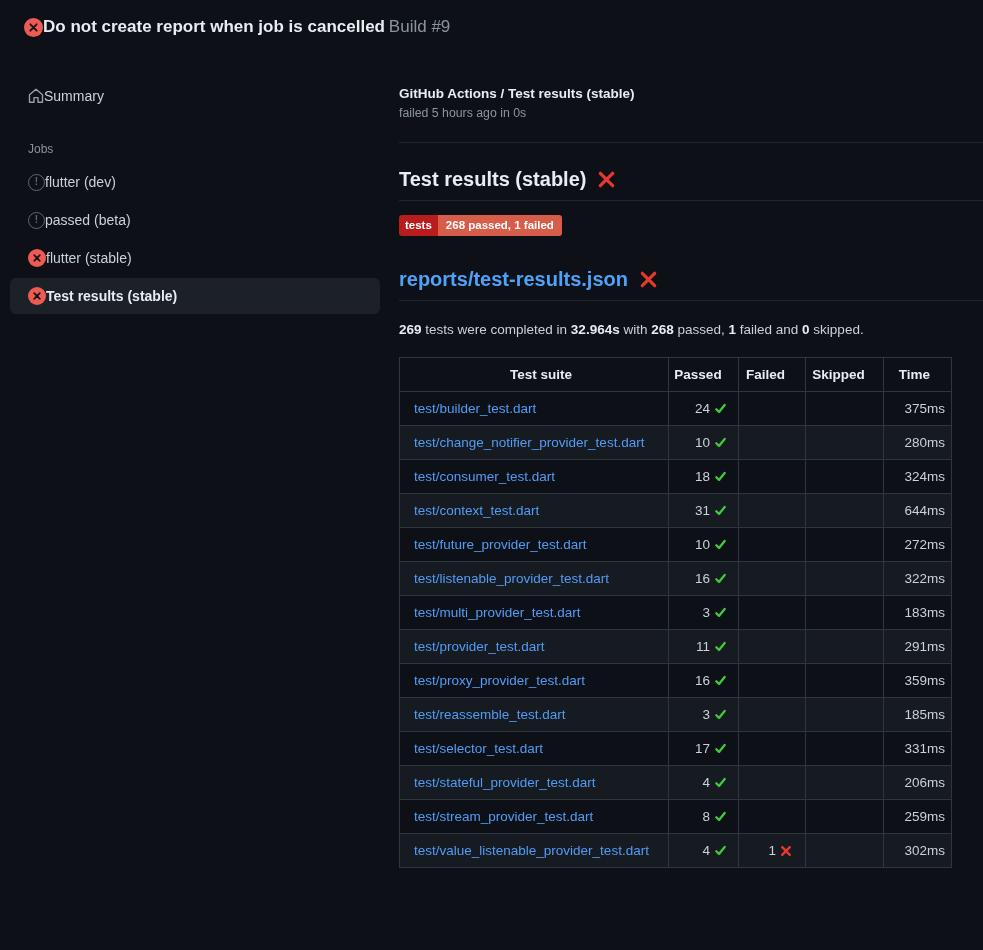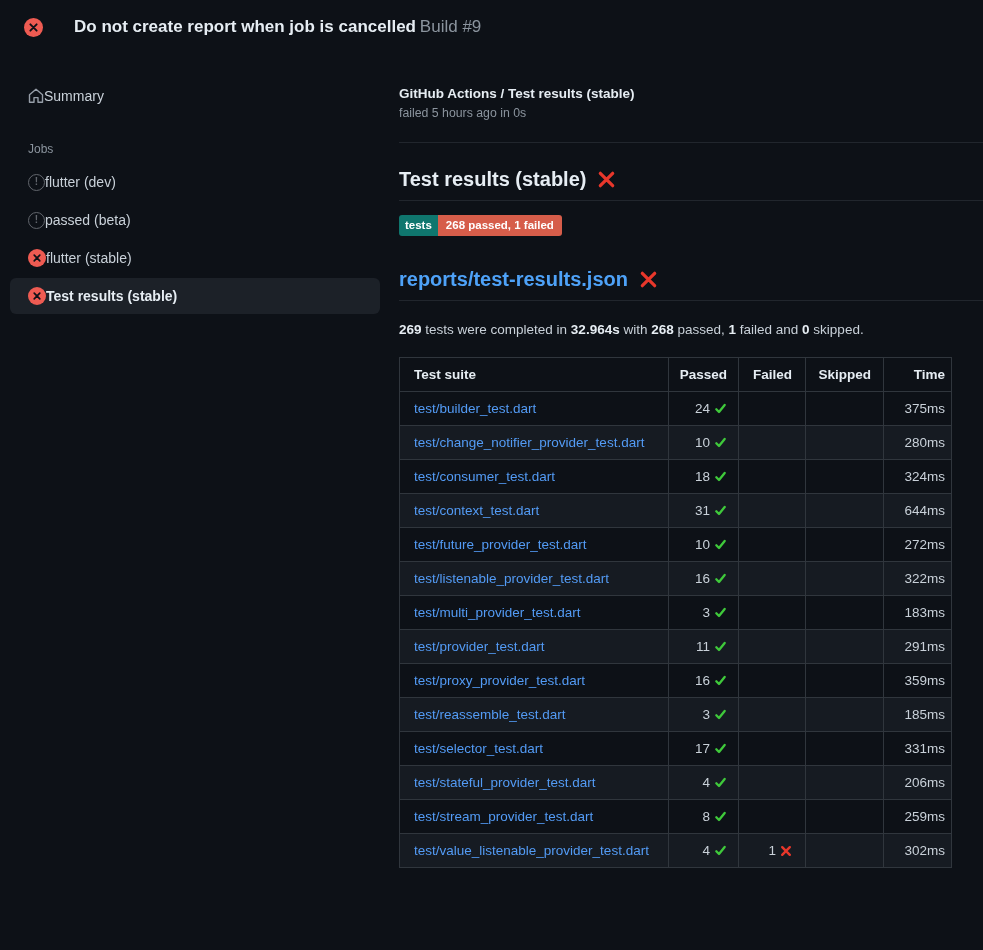--- a/index.html
+++ b/index.html
@@ -10,21 +10,21 @@
     font-family: "Liberation Sans", sans-serif;
     font-size: 14px;
     overflow: hidden;
   }
   
   .top-header {
     height: 54px;
     display: flex;
     align-items: center;
     padding: 0 24px;
-    gap: 31px;
+    gap: 0;
   }
   .run-title { font-size: 17px; font-weight: bold; color: #e6edf3; white-space: nowrap; }
   .run-build { font-size: 17px; font-weight: normal; color: #8b949e; }
 
   
   .ic-failed {
     width: 19px; height: 19px; flex: none;
     border-radius: 50%;
     background: #ee5b52;
     display: inline-flex; align-items: center; justify-content: center;
@@ -75,41 +75,41 @@
   .section-heading .h-text { font-size: 20px; font-weight: bold; color: #e6edf3; }
   .report-heading  { margin-top: 32px; }
   .report-heading .h-text { font-size: 20px; font-weight: bold; color: #4ea2f8; cursor: pointer; }
   .h-row svg { display: block; }
 
   
   .badge {
     display: inline-flex; margin-top: 14px;
     font-size: 11.5px; font-weight: 600; color: #ffffff; line-height: 1;
   }
-  .badge-label { background: #0f766e; padding: 5px 6px 0; border-radius: 3px 0 0 3px; }
+  .badge-label { background: #b91c1c; padding: 5px 6px 0; border-radius: 3px 0 0 3px; }
   .badge-value { background: #d65d4a; padding: 5px 8px 4px; border-radius: 0 3px 3px 0; }
 
   .summary-sentence { margin-top: 21px; font-size: 13.5px; color: #c9d1d9; }
   .summary-sentence b { color: #e6edf3; }
 
   
   table.results {
     margin-top: 20px;
     border-collapse: collapse;
     width: 552px;
     font-size: 13.5px;
     table-layout: fixed;
   }
   .results th, .results td {
     border: 1px solid #30363d;
     height: 34px;
     vertical-align: middle;
     white-space: nowrap;
   }
-  .results thead th { font-weight: bold; color: #e6edf3; }
+  .results thead th { font-weight: bold; color: #e6edf3; text-align: center; }
   .results tbody tr:nth-child(even) { background: #161b22; }
   .c-suite { width: 269px; text-align: left; padding-left: 14px; }
   .c-pass  { width: 70px;  text-align: right; padding-right: 11px; }
   .c-fail  { width: 67px;  text-align: right; padding-right: 13px; }
   .c-skip  { width: 78px;  text-align: right; padding-right: 12px; }
   .c-time  { width: 68px;  text-align: right; padding-right: 6px; }
   .suite-link { color: #539bf5; text-decoration: none; cursor: pointer; }
   .num { color: #c9d1d9; }
   .cell-ic { margin-left: 4px; vertical-align: -2px; }
 </style>

